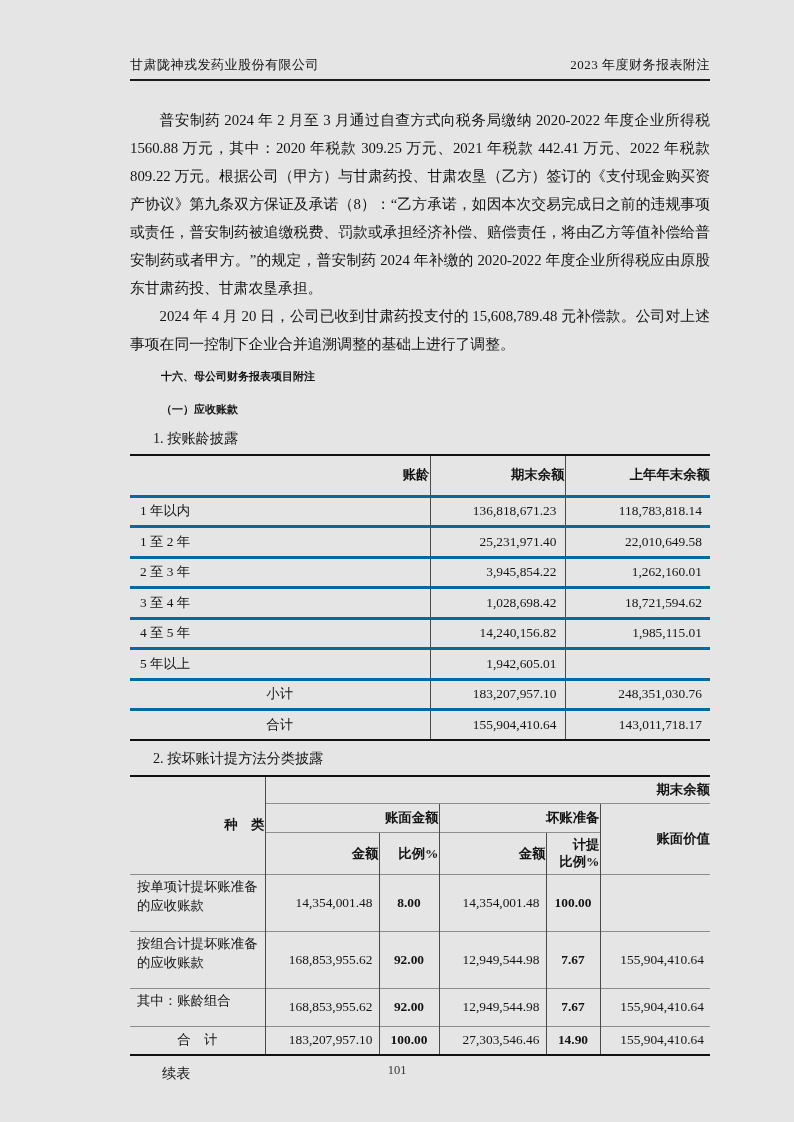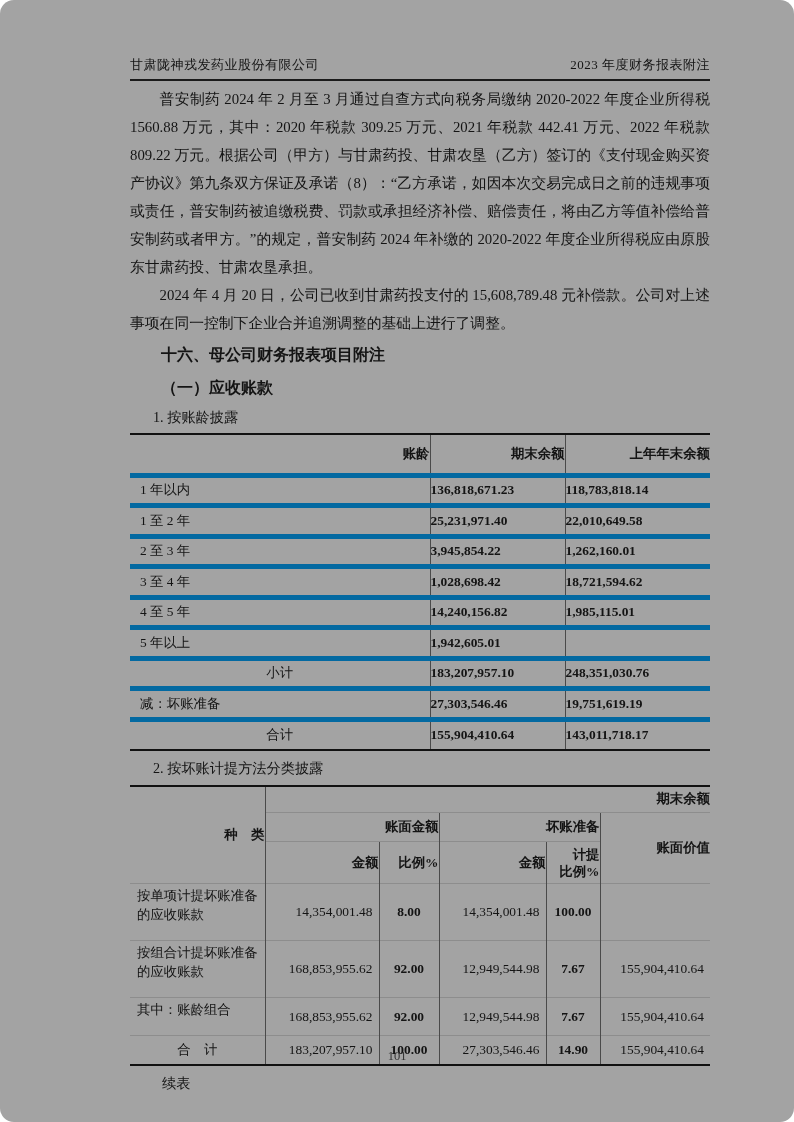--- a/index.html
+++ b/index.html
@@ -1,82 +1,82 @@
 <!DOCTYPE html>
 <html lang="zh"><head>
 <meta charset="utf-8">
 <style>
   * { margin:0; padding:0; box-sizing:border-box; }
   html,body { background:#ffffff; }
   .page {
-    width:794px; height:1122px; margin:0 auto; background:#a3a3a3;
+    width:794px; height:1122px; margin:0 auto; background:#e5e5e5;
     font-family:"Liberation Serif","DejaVu Serif",serif;
-    color:#141414; position:relative; overflow:hidden;border-radius:14px;
+    color:#141414; position:relative; overflow:hidden;
   }
   .content { padding:56px 84px 0 130px; }
 
   
   .doc-header {
     display:flex; justify-content:space-between; align-items:flex-end;
     font-size:13px; padding-bottom:5px; border-bottom:2.2px solid #1a1a1a;
     letter-spacing:0.5px;
   }
 
   
   .para {
     font-size:14.8px; line-height:28px; text-align:justify;
-    text-indent:2em; margin-top:4px;
+    text-indent:2em; margin-top:25px;
   }
   .para.second { margin-top:0; }
 
   .h-bold {
-    font-weight:bold; font-size:16px; line-height:30px;
+    font-weight:bold; font-size:11px; line-height:30px;
     padding-left:31px; margin-top:3px;
   }
   .sub-item { font-size:14.2px; line-height:26px; padding-left:23px; margin-top:1px; }
   .sub-item.second { margin:4px 0 4px; }
 
   
   table {
     width:100%; border-collapse:collapse; table-layout:fixed;
     border-top:2.6px solid #111; border-bottom:2.6px solid #111;
     font-size:13.4px; margin-top:3px;
   }
   th { font-weight:bold; text-align:right; }
   td,th { overflow:hidden; }
   .vl { border-left:1px solid #4a4a4a; }
   .rl { border-right:1px solid #4a4a4a; }
 
   
   .t1 col.c1{width:300px} .t1 col.c2{width:135px} .t1 col.c3{width:145px}
   .t1 thead th { height:41px; }
-  .t1 tbody td { height:30.5px; border-top:5px solid #0369a1; }
+  .t1 tbody td { height:30.5px; border-top:3px solid #0369a1; }
   .t1 td.lbl { padding-left:10px; text-align:left; }
   .t1 td.ctr { text-align:center; }
-  .t1 td.num { padding-right:8px; white-space:nowrap;font-weight:bold; }
+  .t1 td.num { text-align:right; padding-right:8px; white-space:nowrap; }
 
   
   .t2 col.c1{width:135px} .t2 col.c2{width:114px} .t2 col.c3{width:60px}
   .t2 col.c4{width:107px} .t2 col.c5{width:54px} .t2 col.c6{width:110px}
   .t2 thead tr.hr1 th { height:27px; }
   .t2 thead tr.hr2 th { height:29px; }
   .t2 thead tr.hr3 th { height:42px; line-height:17px; }
   .t2 thead tr + tr th { border-top:1px solid #8d8d8d; }
   .t2 tbody td { border-top:1px solid #8d8d8d; }
   .t2 tbody tr.two td { height:41px; }
   .t2 tbody tr.one td { height:29px; }
   .t2 td.lbl { padding:2px 2px 16px 7px; text-align:left; line-height:19px; }
   .t2 td.ctr { text-align:center; }
   .t2 td.num { text-align:right; padding-right:6px; white-space:nowrap; }
   .t2 td.pct { text-align:center; white-space:nowrap;font-weight:bold; }
 
   .continued { font-size:14.2px; padding-left:32px; margin-top:8px; }
 
   .page-number {
-    position:absolute; bottom:58px; left:0; width:100%;
+    position:absolute; bottom:44px; left:0; width:100%;
     text-align:center; font-size:12.5px; color:#333;margin-top:31px;
   }
 </style>
 </head>
 <body>
 
 <div class="page">
   <div class="content">
 
     <div class="doc-header">
@@ -132,25 +132,20 @@
         </tr>
         <tr>
           <td class="lbl">5 年以上</td>
           <td class="vl num">1,942,605.01</td>
           <td class="vl num"></td>
         </tr>
         <tr>
           <td class="ctr">小计</td>
           <td class="vl num">183,207,957.10</td>
           <td class="vl num">248,351,030.76</td>
-        </tr>
-        <tr>
-          <td class="lbl">减：坏账准备</td>
-          <td class="vl num">27,303,546.46</td>
-          <td class="vl num">19,751,619.19</td>
         </tr>
         <tr>
           <td class="ctr">合计</td>
           <td class="vl num">155,904,410.64</td>
           <td class="vl num">143,011,718.17</td>
         </tr>
       </tbody>
     </table>
 
     <div class="sub-item second">2. 按坏账计提方法分类披露</div>

